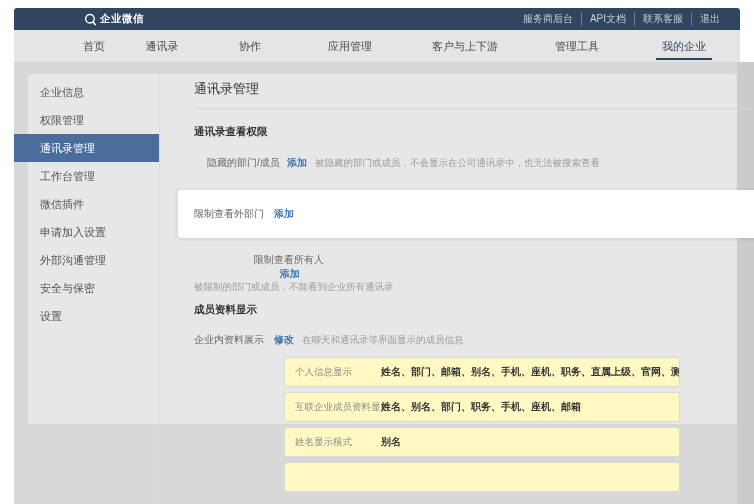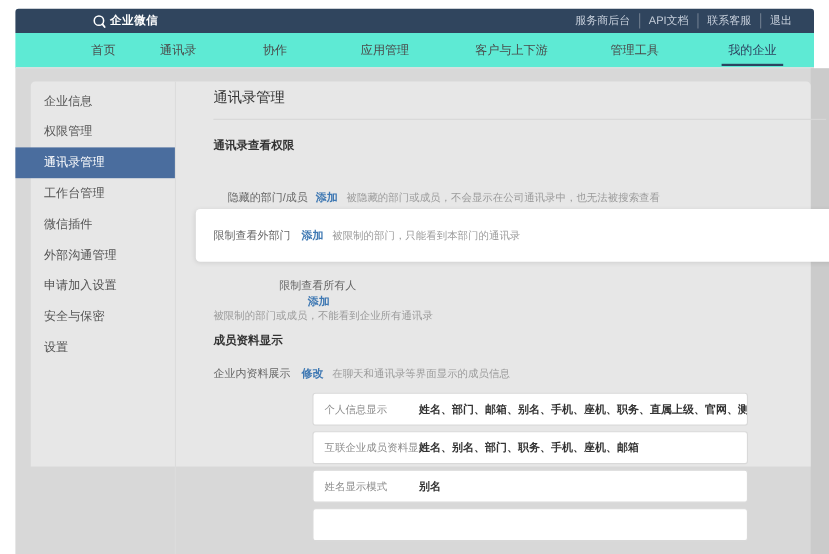--- a/index.html
+++ b/index.html
@@ -12,21 +12,21 @@
             display:flex; align-items:center; }
   .logo { display:flex; align-items:center; margin-left:70px; gap:3px; }
   .logo svg { display:block; }
   .logo-text { color:#ffffff; font-size:10.5px; font-weight:bold; letter-spacing:.5px; }
   .top-links { margin-left:auto; margin-right:12px; display:flex; align-items:center; }
   .top-link { color:#c6cfdb; font-size:10px; padding:0 8px; cursor:pointer; }
   .top-link + .top-link { border-left:1px solid rgba(255,255,255,.30); }
 
   
   .navbar { position:absolute; left:14px; top:30px; width:726px; height:32px;
-            background:#5eead4; border-bottom:1px solid #e2e2e2; }
+            background:#e5e5e5; border-bottom:1px solid #e2e2e2; }
   .nav-item { position:absolute; top:0; height:32px; line-height:32px;
               transform:translateX(-50%); font-size:11px; color:#4a4a4a;
               white-space:nowrap; cursor:pointer; }
   .nav-item.active { color:#2d4460; }
   .nav-underline { position:absolute; left:50%; transform:translateX(-50%);
                    bottom:1px; width:56px; height:2px; background:#2d4460; }
 
   
   .workspace { position:absolute; left:14px; top:62px; width:726px; height:442px;
                background:#d8d8d8; }
@@ -53,33 +53,33 @@
   .sec1-heading { top:51px; }
   .sec2-heading { top:229px; }
 
   .setting-row { position:absolute; left:5px; height:20px; display:flex;
                  align-items:center; white-space:nowrap; }
   .row-label { width:80px; font-size:10px; color:#666666; flex:0 0 auto; }
   .row-link  { font-size:10px; font-weight:bold; color:#3e78b3; margin-right:8px;
                cursor:pointer; flex:0 0 auto; }
   .row-desc  { font-size:9.5px; color:#9b9b9b; }
 
-  .row-hidden   { top:96px;padding-left:13px; }
+  .row-hidden   { top:79px;padding-left:13px; }
   .row-restrict-all { top:179px;flex-direction:column; }
   .row-profile  { top:256px; }
 
   .spotlight { position:absolute; left:-11px; top:116px; width:596px; height:48px;
                background:#ffffff; border-radius:4px;
                box-shadow:0 1px 5px rgba(0,0,0,.10); }
   .spotlight .setting-row { left:16px; top:14px; }
 
   
   .info-table { position:absolute; left:95px; top:283px; width:396px; }
   .trow { height:30px; margin-bottom:5px; border:1px solid #d9d9d9; border-radius:3px;
-          background:#ffffff; display:flex; align-items:center; padding-left:10px;
+          background:#fef9c3; display:flex; align-items:center; padding-left:10px;
           white-space:nowrap; overflow:hidden; }
   .trow-label { width:86px; flex:0 0 auto; font-size:9.5px; color:#8c8c8c; }
   .trow-value { font-size:10px; font-weight:bold; color:#333333; }
 </style>
 </head>
 <body>
 
 <div class="topbar">
   <div class="logo">
     <span>
@@ -113,43 +113,42 @@
 <div class="scroll-strip"></div>
 
 <div class="card">
 
   <div class="sidebar">
     <div class="side-item">企业信息</div>
     <div class="side-item">权限管理</div>
     <div class="side-item active">通讯录管理</div>
     <div class="side-item">工作台管理</div>
     <div class="side-item">微信插件</div>
+    <div class="side-item">申请加入设置</div>
     <div class="side-item">外部沟通管理</div>
-    <div class="side-item">申请加入设置</div>
     <div class="side-item">安全与保密</div>
     <div class="side-item">设置</div>
   </div>
 
   <div class="main">
     <div class="page-title">通讯录管理</div>
     <div class="title-divider"></div>
 
     <div class="sec-heading sec1-heading">通讯录查看权限</div>
 
     <div class="setting-row row-hidden">
       <span class="row-label">隐藏的部门/成员</span>
       <span class="row-link">添加</span>
       <span class="row-desc">被隐藏的部门或成员，不会显示在公司通讯录中，也无法被搜索查看</span>
     </div>
 
     <div class="spotlight">
       <div class="setting-row">
         <span class="row-label">限制查看外部门</span>
         <span class="row-link">添加</span>
-        <span class="row-desc">被限制的部门，只能看到本部门的通讯录</span>
       </div>
     </div>
 
     <div class="setting-row row-restrict-all">
       <span class="row-label">限制查看所有人</span>
       <span class="row-link">添加</span>
       <span class="row-desc">被限制的部门或成员，不能看到企业所有通讯录</span>
     </div>
 
     <div class="sec-heading sec2-heading">成员资料显示</div>

